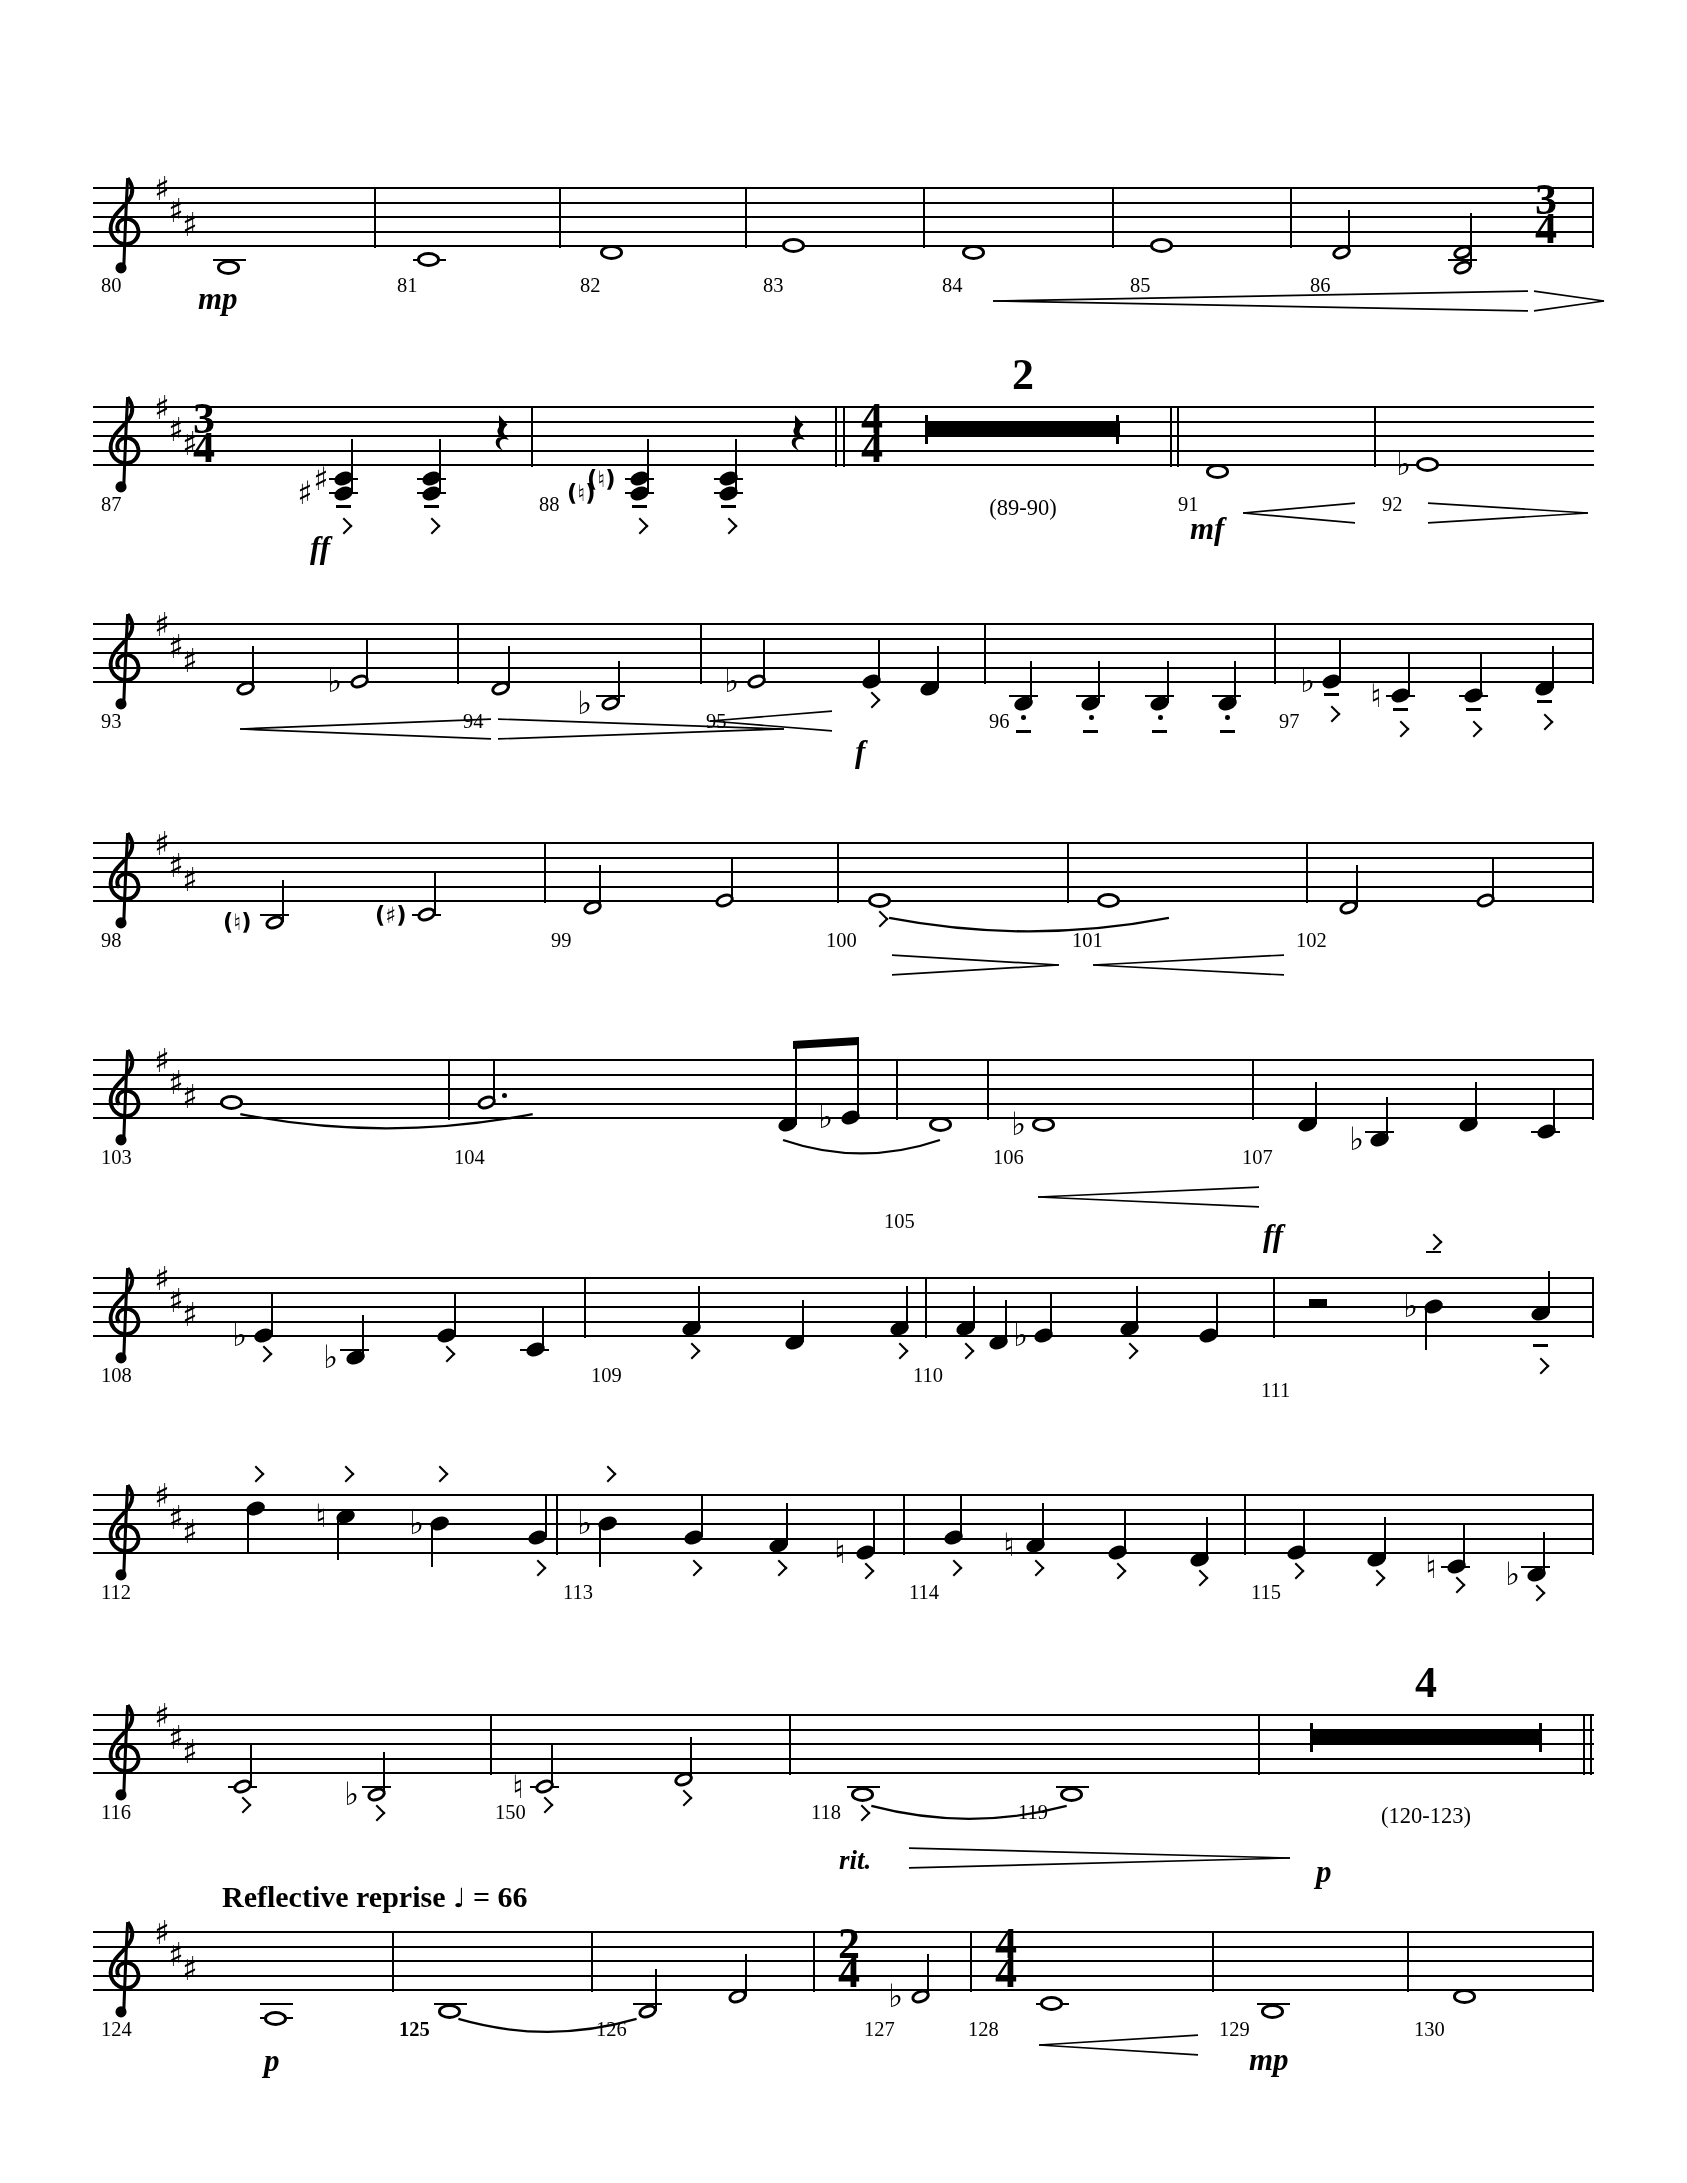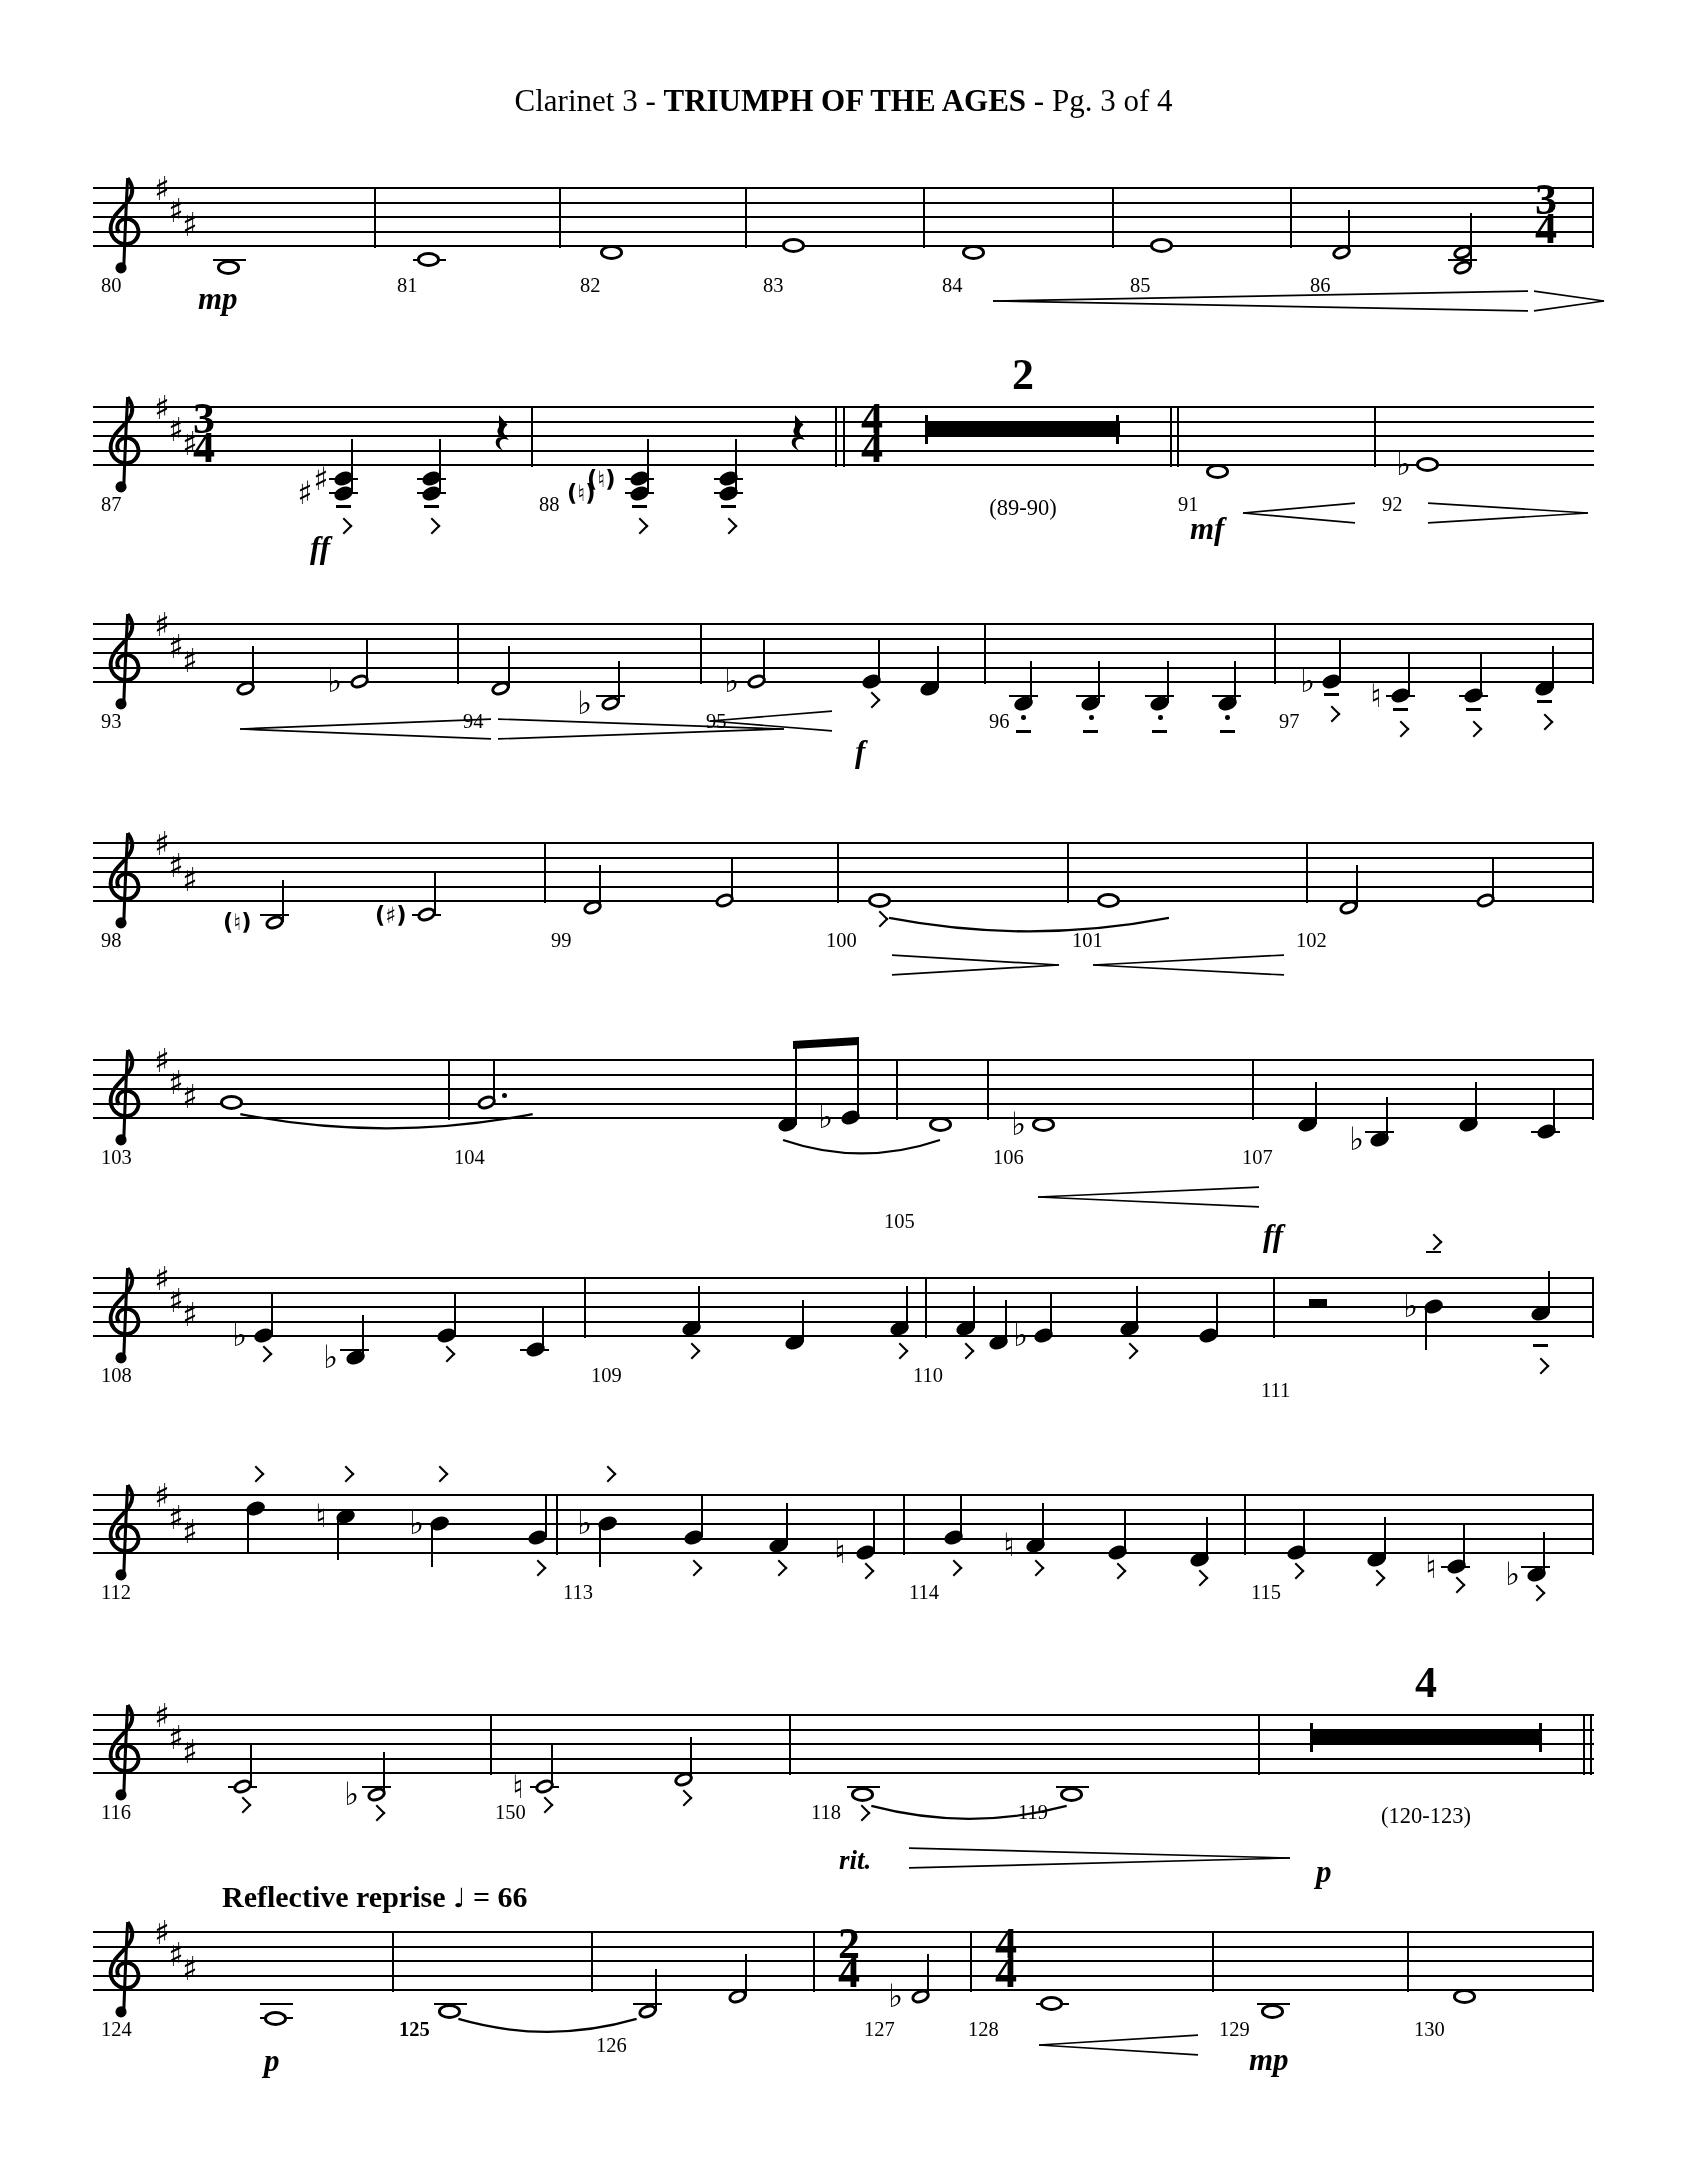--- a/index.html
+++ b/index.html
@@ -36,21 +36,20 @@
   .rit{position:absolute;font-size:27px;font-weight:bold;font-style:italic;}
   .bignum{position:absolute;font-size:44px;font-weight:bold;transform:translate(-50%,0);}
   .mrlabel{position:absolute;font-size:22.5px;transform:translate(-50%,0);}
   .ts{position:absolute;font-size:44px;font-weight:bold;transform:translate(-50%,-54%);line-height:1;}
   svg{position:absolute;overflow:visible;}
 </style>
 </head>
 <body>
 
 <div id="page">
-  <div class="title"><span>Clarinet 3 - </span><span class="bold">TRIUMPH OF THE AGES</span><span> - Pg. 3 of 4</span></div>
   <div class="tempo"><span>Reflective reprise </span><span class="glyph">♩</span><span> = 66</span></div>
   <div id="score">
       <div class="system" style="top: 187px;">
         <div class="sline" style="top: 0px;"></div>
         <div class="sline" style="top: 14.6px;"></div>
         <div class="sline" style="top: 29px;"></div>
         <div class="sline" style="top: 44px;"></div>
         <div class="sline" style="top: 58px;"></div>
         <svg width="66" height="132" viewBox="0 0 100 200" style="left: 0px; top: -25px; transform: scale(0.84);">
           <g fill="none" stroke="#000">
@@ -645,21 +644,21 @@
         <div class="head-w" style="left: 171px; top: 80px;"></div>
         <div class="dyn" style="left: 171px; top: 112px;">p</div>
         <div class="bar" style="left: 299px;"></div>
         <div class="mnum" style="left: 306px; top: 87px; font-weight: bold;">125</div>
         <div class="ledger" style="left: 341px; top: 72px; width: 33px;"></div>
         <div class="head-w" style="left: 345px; top: 73px;"></div>
         <svg width="181" height="33" viewBox="0 0 274 50" style="left: 364px; top: 86px;">
           <path d="M2 3 Q 137 42 272 3" fill="none" stroke="#000" stroke-width="3.5"></path>
         </svg>
         <div class="bar" style="left: 498px;"></div>
-        <div class="mnum" style="left: 503px; top: 87px; margin-top: 16px;">126</div>
+        <div class="mnum" style="left: 503px; top: 87px;">126</div>
         <div class="ledger" style="left: 540px; top: 72px; width: 29px;"></div>
         <div class="head-h" style="left: 545px; top: 74px;"></div>
         <div class="stem" style="left: 562px; top: 38px; height: 42px;"></div>
         <div class="head-h" style="left: 635px; top: 59px;"></div>
         <div class="stem" style="left: 652px; top: 23px; height: 42px;"></div>
         <div class="bar" style="left: 720px;"></div>
         <div class="ts" style="left: 756px; top: 14.6px;">2</div>
         <div class="ts" style="left: 756px; top: 44px;">4</div>
         <div class="mnum" style="left: 771px; top: 87px;">127</div>
         <div class="head-h" style="left: 818px; top: 59px;"></div>

